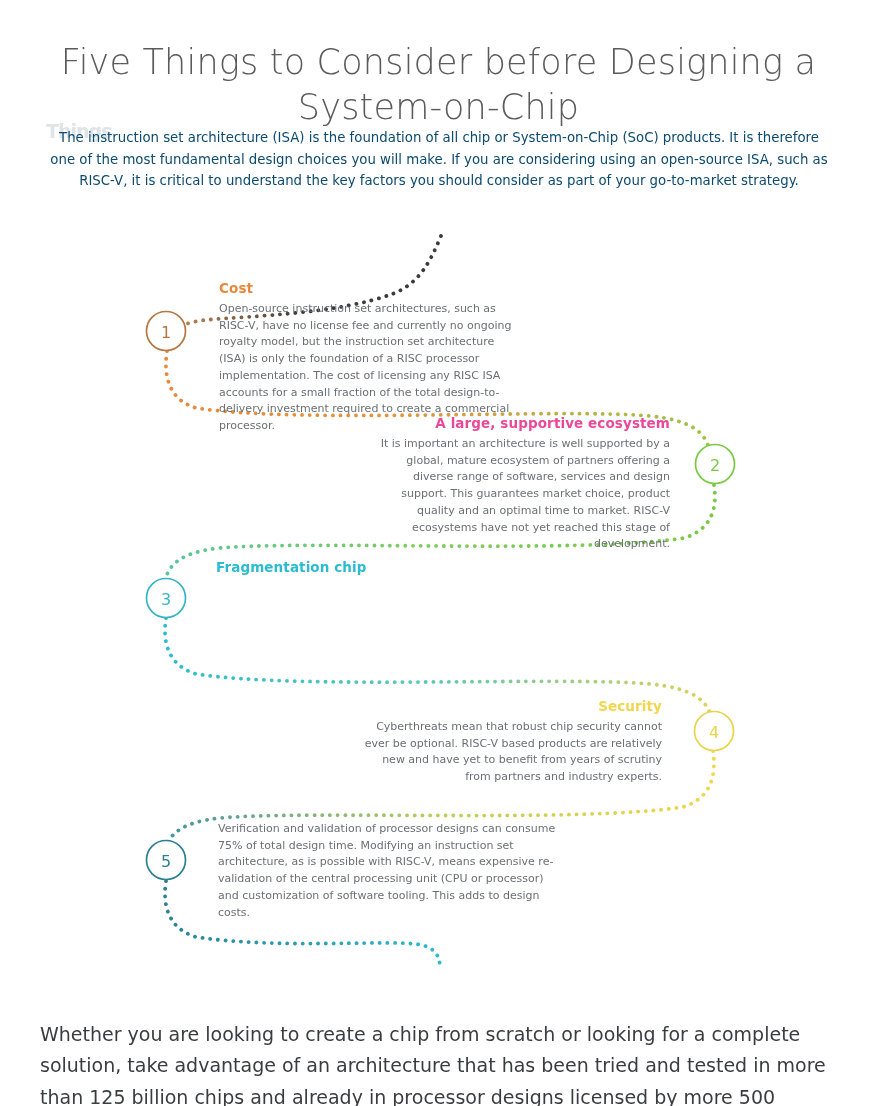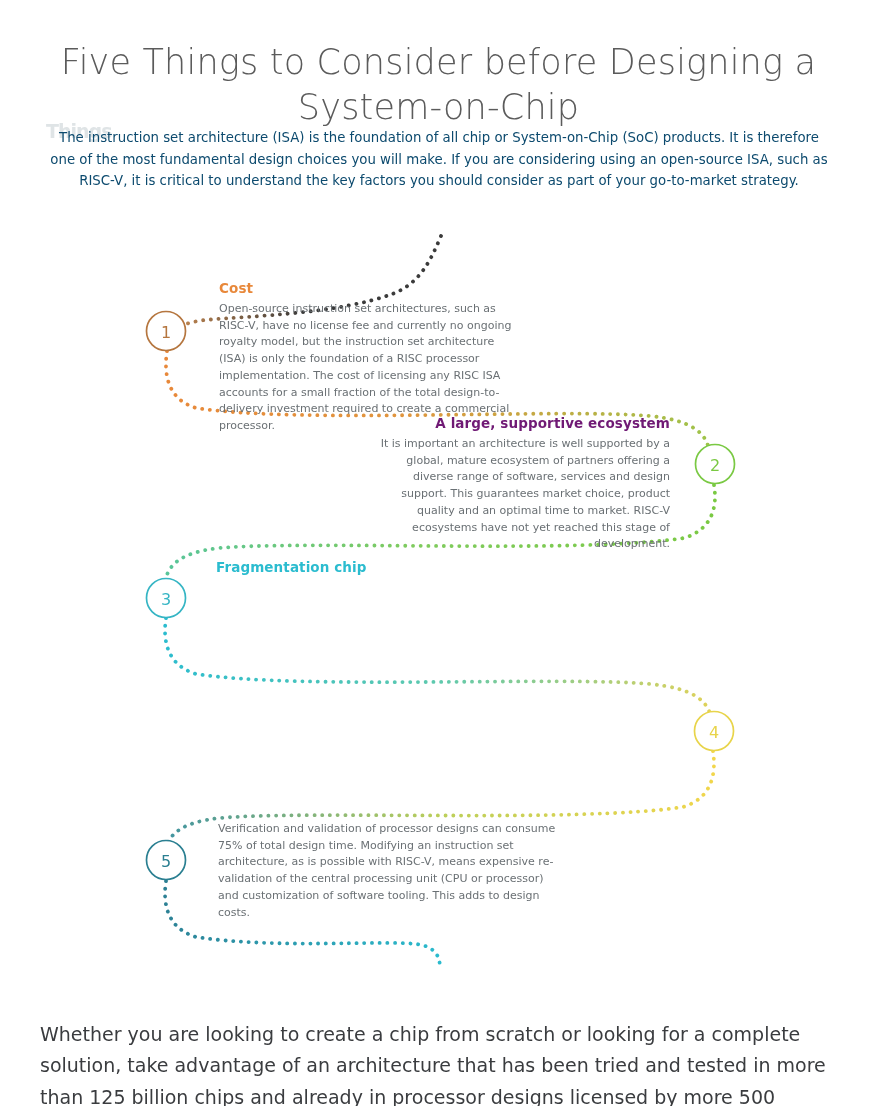--- a/index.html
+++ b/index.html
@@ -188,28 +188,32 @@
       <text x="166" y="656.5" text-anchor="middle" class="num-text" fill="#2a7f91">5</text>
     </g>
   </svg>
 
   <div class="step" id="step-1">
     <h3 style="color:#e8883a">Cost</h3>
     <p>Open-source instruction set architectures, such as RISC-V, have no license fee and currently no ongoing royalty model, but the instruction set architecture (ISA) is only the foundation of a RISC processor implementation. The cost of licensing any RISC ISA accounts for a small fraction of the total design-to-delivery investment required to create a commercial processor.</p>
   </div>
 
   <div class="step right-align" id="step-2">
-    <h3 style="color:#701a75">A large, supportive ecosystem</h3>
+    <h3 style="color:#ec4899">A large, supportive ecosystem</h3>
     <p>It is important an architecture is well supported by a global, mature ecosystem of partners offering a diverse range of software, services and design support. This guarantees market choice, product quality and an optimal time to market. RISC-V ecosystems have not yet reached this stage of development.</p>
   </div>
 
   <div class="step" id="step-3">
     <h3 style="color:#2bbccf">Fragmentation chip</h3>
   </div>
 
+  <div class="step right-align" id="step-4">
+    <h3 style="color:#f2d64b">Security</h3>
+    <p>Cyberthreats mean that robust chip security cannot ever be optional. RISC-V based products are relatively new and have yet to benefit from years of scrutiny from partners and industry experts.</p>
+  </div>
 
   <div class="step" id="step-5">
     <p>Verification and validation of processor designs can consume 75% of total design time. Modifying an instruction set architecture, as is possible with RISC-V, means expensive re-validation of the central processing unit (CPU or processor) and customization of software tooling. This adds to design costs.</p>
   </div>
 
   <div class="footer">Whether you are looking to create a chip from scratch or looking for a complete solution, take advantage of an architecture that has been tried and tested in more than 125 billion chips and already in processor designs licensed by more 500 partners. Get started with Arm DesignStart – the fastest, simplest route to proven IP.</div>
 
 </div>
 
 </body></html>

